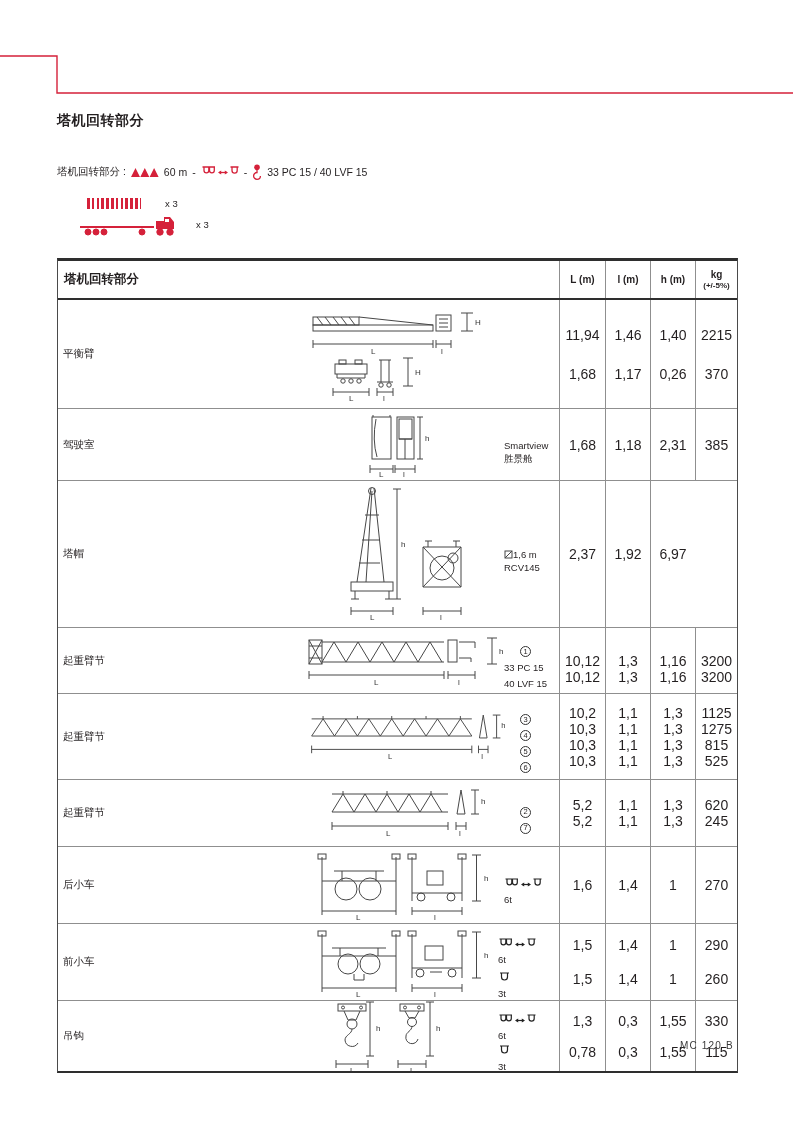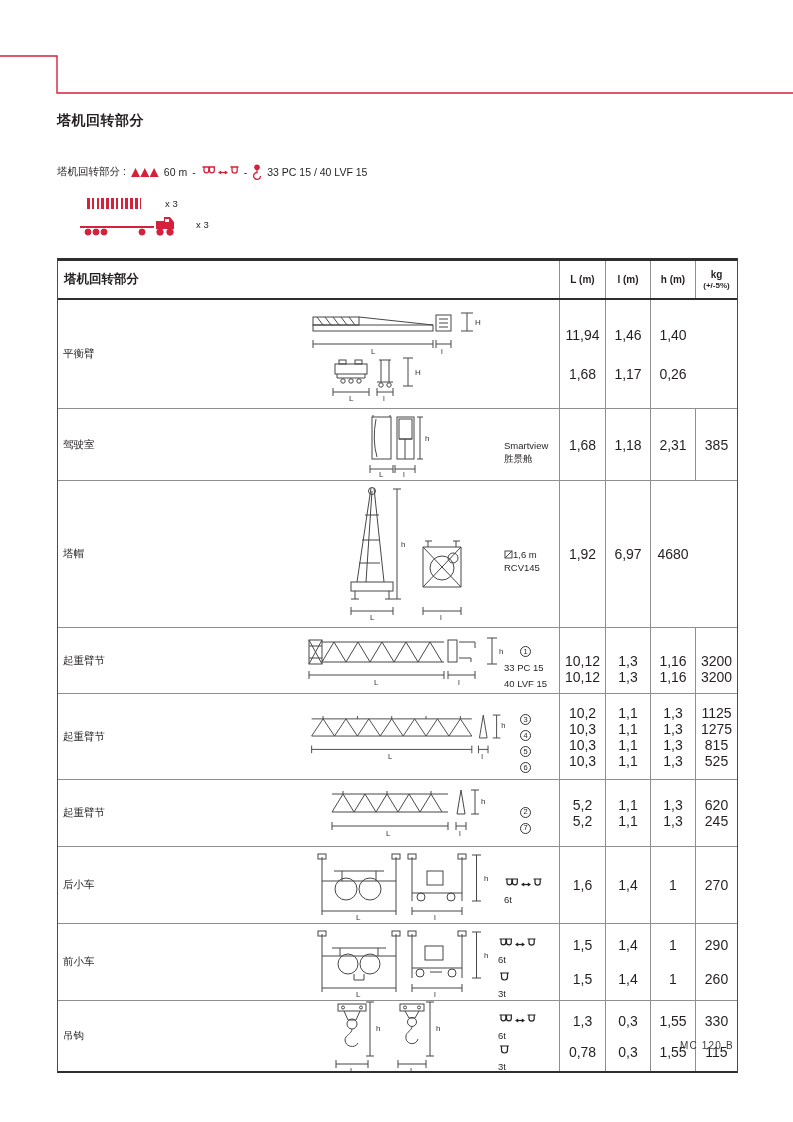--- a/index.html
+++ b/index.html
@@ -172,20 +172,24 @@
       <span class="v">1,68</span>
     </div>
     <div class="cell">
       <span class="v">1,46</span>
       <span class="v">1,17</span>
     </div>
     <div class="cell">
       <span class="v">1,40</span>
       <span class="v">0,26</span>
     </div>
+    <div class="cell">
+      <span class="v">2215</span>
+      <span class="v">370</span>
+    </div>
   </div>
 
   <div class="trow r2">
     <div class="namecell">
       <span class="rowlabel">驾驶室</span>
       <div class="draw">
         <svg width="130" height="66" viewBox="0 0 130 66">
           <g class="sketch">
             <rect x="30" y="5" width="19" height="42"></rect>
             <path d="M34,7 Q30,28 35,45"></path>
@@ -252,27 +256,27 @@
                 <rect x="1" y="1" width="7" height="7"></rect>
                 <path d="M1,8 L8,1"></path>
               </g>
           </svg>
           <span>1,6 m</span>
         </span>
         <span>RCV145</span>
       </div>
     </div>
     <div class="cell">
+        <span class="v">2,37</span>
+      </div>
+    <div class="cell">
         <span class="v">1,92</span>
       </div>
     <div class="cell">
         <span class="v">6,97</span>
-      </div>
-    <div class="cell">
-        <span class="v">4680</span>
       </div>
   </div>
 
   <div class="trow r4">
     <div class="namecell">
       <span class="rowlabel">起重臂节</span>
       <div class="draw">
         <svg width="205" height="56" viewBox="0 0 205 56">
           <g class="sketch">
             <rect x="5" y="7" width="13" height="24"></rect>

